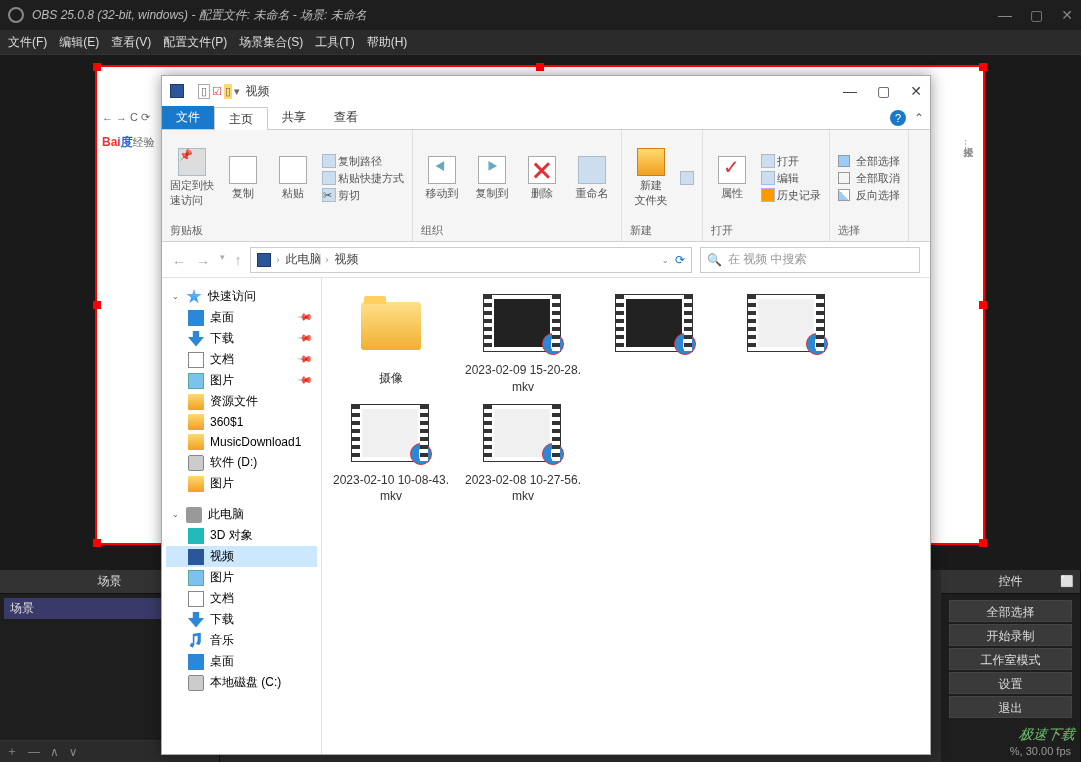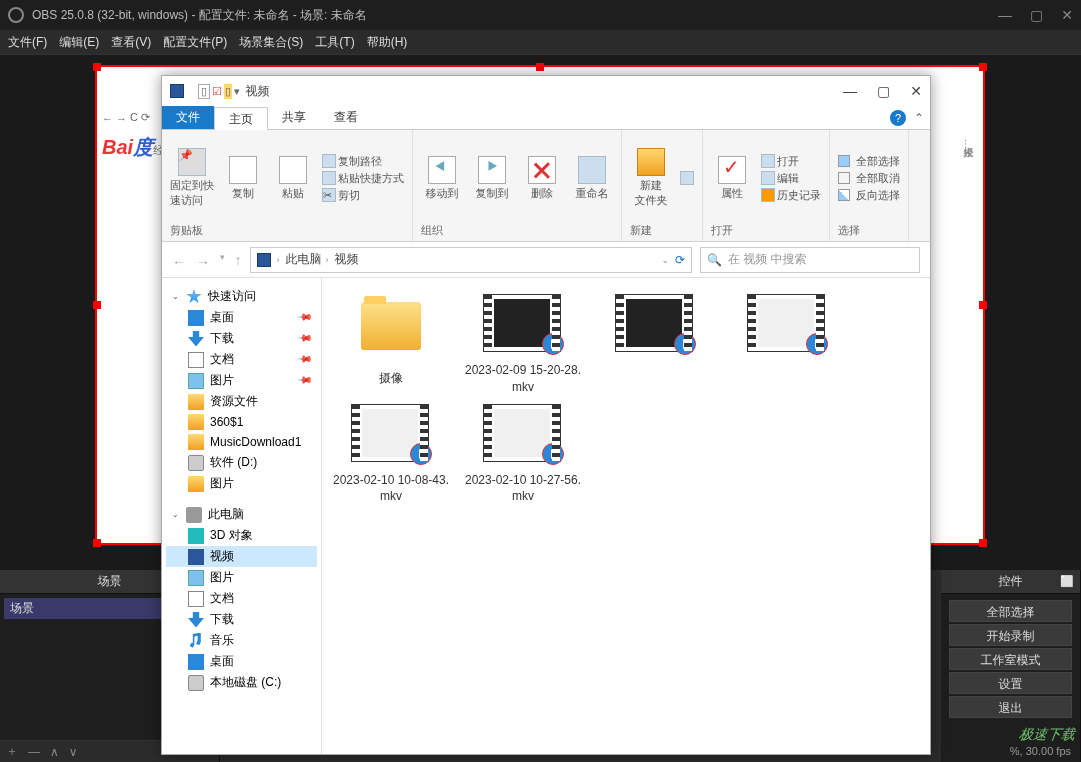--- a/index.html
+++ b/index.html
@@ -1,21 +1,21 @@
 <!DOCTYPE html>
 <html><head>
 <meta charset="utf-8">
 <style>
 * { margin: 0; padding: 0; box-sizing: border-box; font-family: "Microsoft YaHei", "Segoe UI", sans-serif; }
 body { width: 1081px; height: 762px; background: #2b2b2b; overflow: hidden; position: relative; }
 
 
 .obs-titlebar { height: 30px; background: #1e1e1e; display: flex; align-items: center; padding: 0 8px; color: #bbb; font-size: 12px; }
 .obs-logo { width: 16px; height: 16px; border-radius: 50%; border: 2px solid #888; margin-right: 8px; }
-.obs-title { flex: 1; }
+.obs-title { flex: 1; font-style: italic; }
 .obs-winctrl { display: flex; gap: 18px; color: #888; font-size: 14px; }
 .obs-winctrl span { cursor: pointer; }
 
 
 .obs-menubar { height: 24px; background: #2b2b2b; display: flex; align-items: center; padding: 0 8px; gap: 12px; color: #ddd; font-size: 12px; }
 .obs-menubar span { cursor: pointer; }
 
 
 .obs-preview { position: relative; height: 516px; background: #1a1a1a; border-top: 1px solid #333; }
 .red-border { position: absolute; border: 2px solid red; left: 95px; top: 10px; width: 890px; height: 480px; background: #fff; }
@@ -118,21 +118,21 @@
 .video-thumb::before { left: 0; } .video-thumb::after { right: 0; }
 .play-badge { position: absolute; right: -4px; bottom: -4px; width: 22px; height: 22px; border-radius: 50%; background: #2b88d8; border: 1px solid #d33; display: flex; align-items: center; justify-content: center; }
 .play-badge::after { content: ''; border-left: 7px solid #fff; border-top: 5px solid transparent; border-bottom: 5px solid transparent; margin-left: 2px; }
 .thumb-inner { position: absolute; left: 10px; right: 10px; top: 4px; bottom: 4px; background: #f0f0f0; display: flex; }
 .thumb-inner.dark { background: #222; }
 .item-name { font-size: 12px; color: #333; line-height: 1.4; word-break: break-all; }
 
 
 .bg-sheet { position: absolute; left: 2px; top: 2px; right: 2px; bottom: 2px; background: #fff; }
 .baidu-bits { position: absolute; left: 3px; top: 42px; font-size: 11px; color: #666; }
-.baidu-logo { color: #e33; font-weight: bold; font-size: 20px; font-style: italic; }
+.baidu-logo { color: #e33; font-weight: bold; font-size: 12px; }
 .baidu-logo b { color: #2b5fd9; }
 </style>
 </head>
 <body>
 
 <div class="obs-titlebar">
   <div class="obs-logo"></div>
   <div class="obs-title">OBS 25.0.8 (32-bit, windows) - 配置文件: 未命名 - 场景: 未命名</div>
   <div class="obs-winctrl">
     <span>—</span>
@@ -506,17 +506,17 @@
           </div>
           <div class="item-name">2023-02-10 10-08-43.mkv</div>
         </div>
         <div class="item">
           <div class="item-ico">
             <div class="video-thumb">
               <div class="thumb-inner"></div>
               <div class="play-badge"></div>
             </div>
           </div>
-          <div class="item-name">2023-02-10 10-27-56.mkv</div>
+          <div class="item-name">2023-02-08 10-27-56.mkv</div>
         </div>
       </div>
   </div>
 </div>
 
 </body></html>

